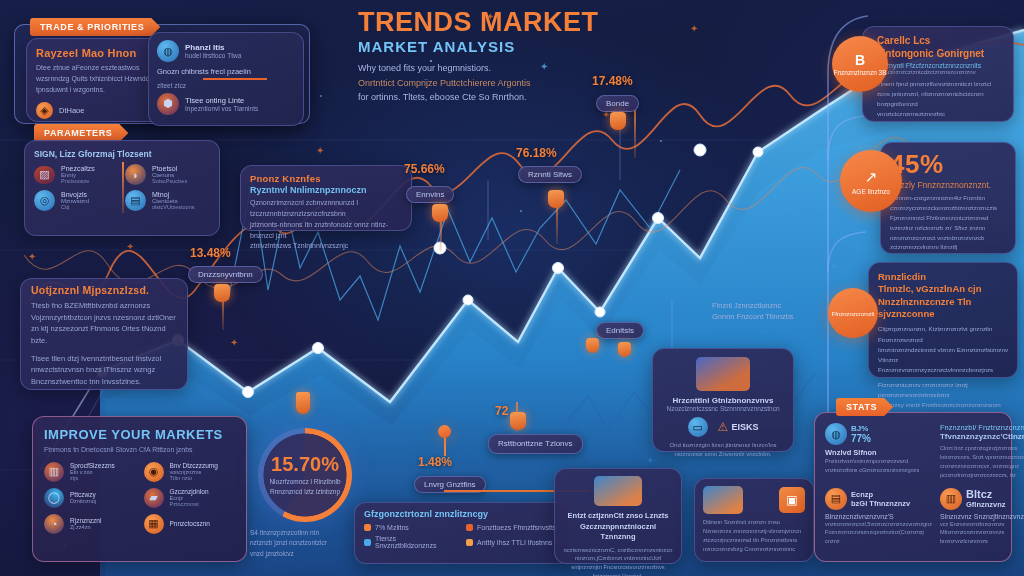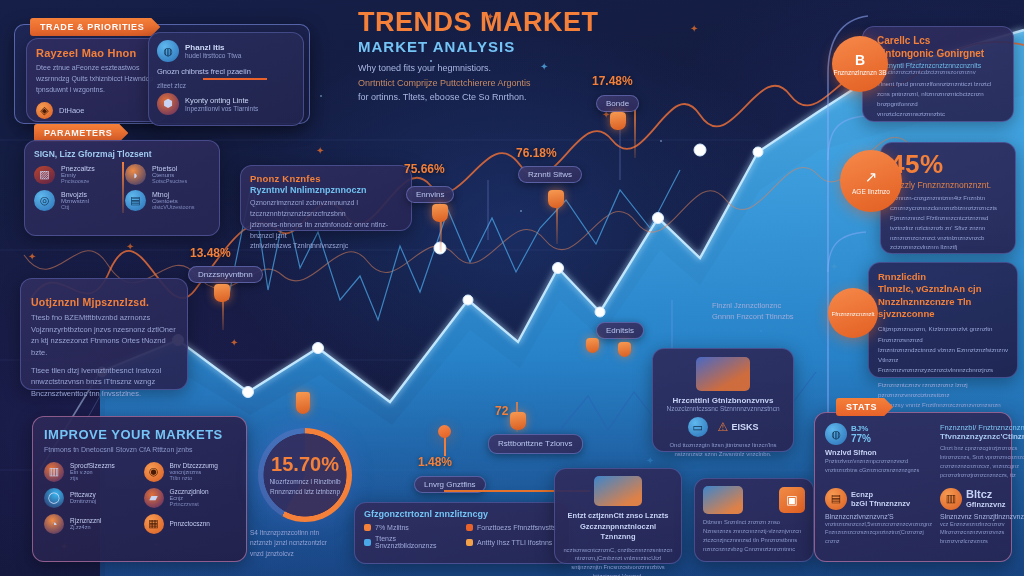--- a/index.html
+++ b/index.html
@@ -255,21 +255,21 @@
       </div>
     </div>
     <div style="margin-top:5px">
       <div style="font-size:7.5px;color:#b8c4ec">Gnozn chibnsts frecl pzaeiin</div>
       <div style="height:1.5px;width:64px;background:#e8622a;margin:2px 0 2px 46px"></div>
       <div style="font-size:6.5px;color:#8f9cce">zlteet ztcz</div>
     </div>
     <div class="row" style="margin-top:4px">
       <div class="ibub circ" style="width:22px;height:22px;background:radial-gradient(circle at 40% 35%,#e0713a,#5a2a64)">⬢</div>
       <div>
-        <div style="font-size:7.5px;color:#cdd8f8">Kyonty onting Linte</div>
+        <div style="font-size:7.5px;color:#cdd8f8">Tlsee onting Linte</div>
         <div style="font-size:6.5px;color:#8f9cce">Inpezntionvl vos Tlarnints</div>
       </div>
     </div>
   </div>
 
   <div class="tab" style="left:34px;top:124px">PARAMETERS</div>
   <div class="panel" style="left:24px;top:140px;width:196px;height:96px;padding:8px 9px">
     <div style="font-size:8.5px;color:#9fc9f0;font-weight:bold;margin-bottom:5px">SIGN, Lizz Gforzmaj Tlozsent</div>
     <div style="display:grid;grid-template-columns:1fr 1fr;gap:5px 6px;position:relative">
       <div class="row">
@@ -301,21 +301,21 @@
         <div>
             <div style="font-size:7px;color:#c3cef2">Mtnoj</div>
         <div style="font-size:6px;color:#8b98cc">Ctentoets</div>
         <div style="font-size:5.5px;color:#7d8abe">olstcVUtzestoons</div>
           </div>
       </div>
       <div style="position:absolute;left:50%;top:-2px;bottom:-2px;width:1.5px;background:linear-gradient(180deg,#f4803a,rgba(244,128,58,.2))"></div>
     </div>
   </div>
 
-  <div class="panel" style="left:20px;top:278px;width:168px;height:112px;padding:17px 10px">
+  <div class="panel" style="left:20px;top:278px;width:168px;height:112px;padding:5px 10px">
     <div class="h-orange" style="font-size:10.5px">Uotjznznl Mjpsznzlzsd.</div>
     <div class="body-txt" style="margin-bottom:6px">Ttesb fno BZEMtftbtvznbd azrnonzs Vojznnzyrbtbztcon jnzvs nzesnonz dztlOner zn ktj nzszezonzt Ftnmons Ortes tNoznd bzte.</div>
     <div class="body-txt">Tlsee tllen dtzj Ivennztntbesnct Instvzol nnwzctstnzvnsn bnzs iTtnsznz wzngz Bncznsztwenttoc tnn Invsstzlnes.</div>
   </div>
 
   <div class="panel pinkline" style="left:32px;top:416px;width:215px;height:146px;padding:10px 11px;
        background:linear-gradient(160deg,rgba(44,40,88,.95),rgba(34,32,74,.95))">
     <div class="h-big-blue" style="font-size:13px">IMPROVE YOUR MARKETS</div>
     <div class="sub-txt" style="margin:3px 0 6px">Ftnmons tn Dnetocsnll Stovzn CfA Rtttzon jznbs</div>
     <div style="display:grid;grid-template-columns:1fr 1fr;gap:6px 8px">

